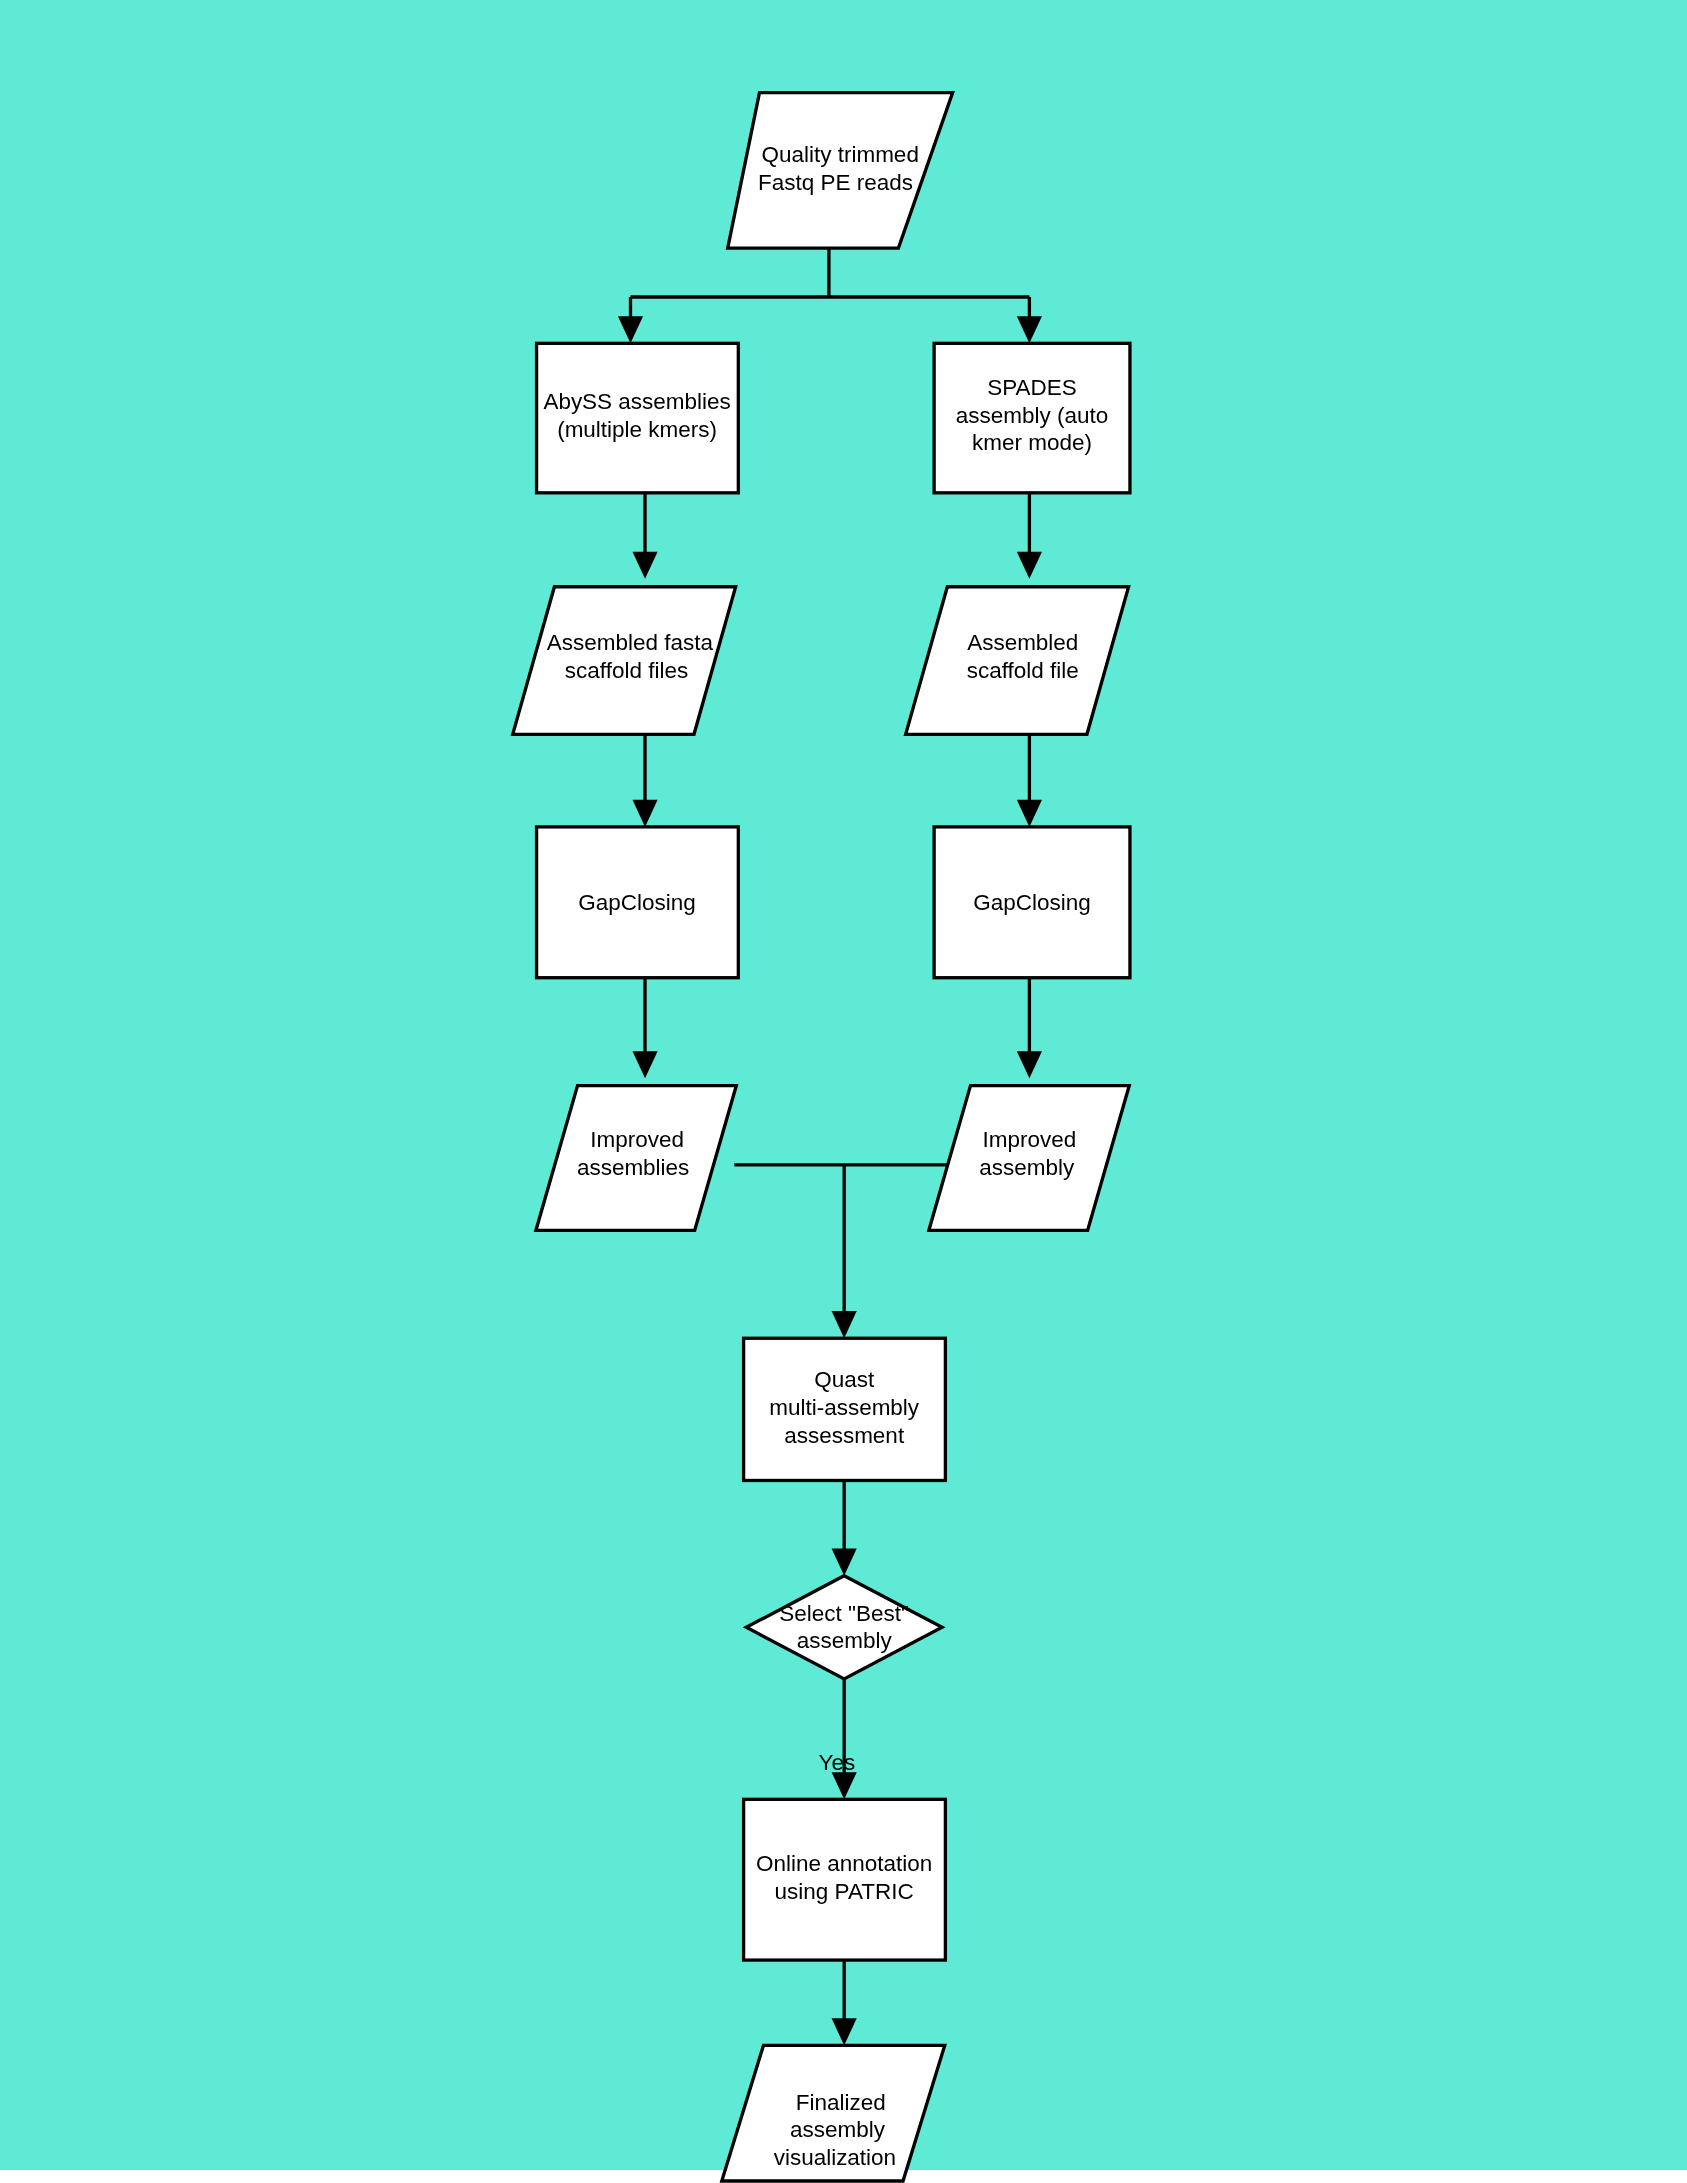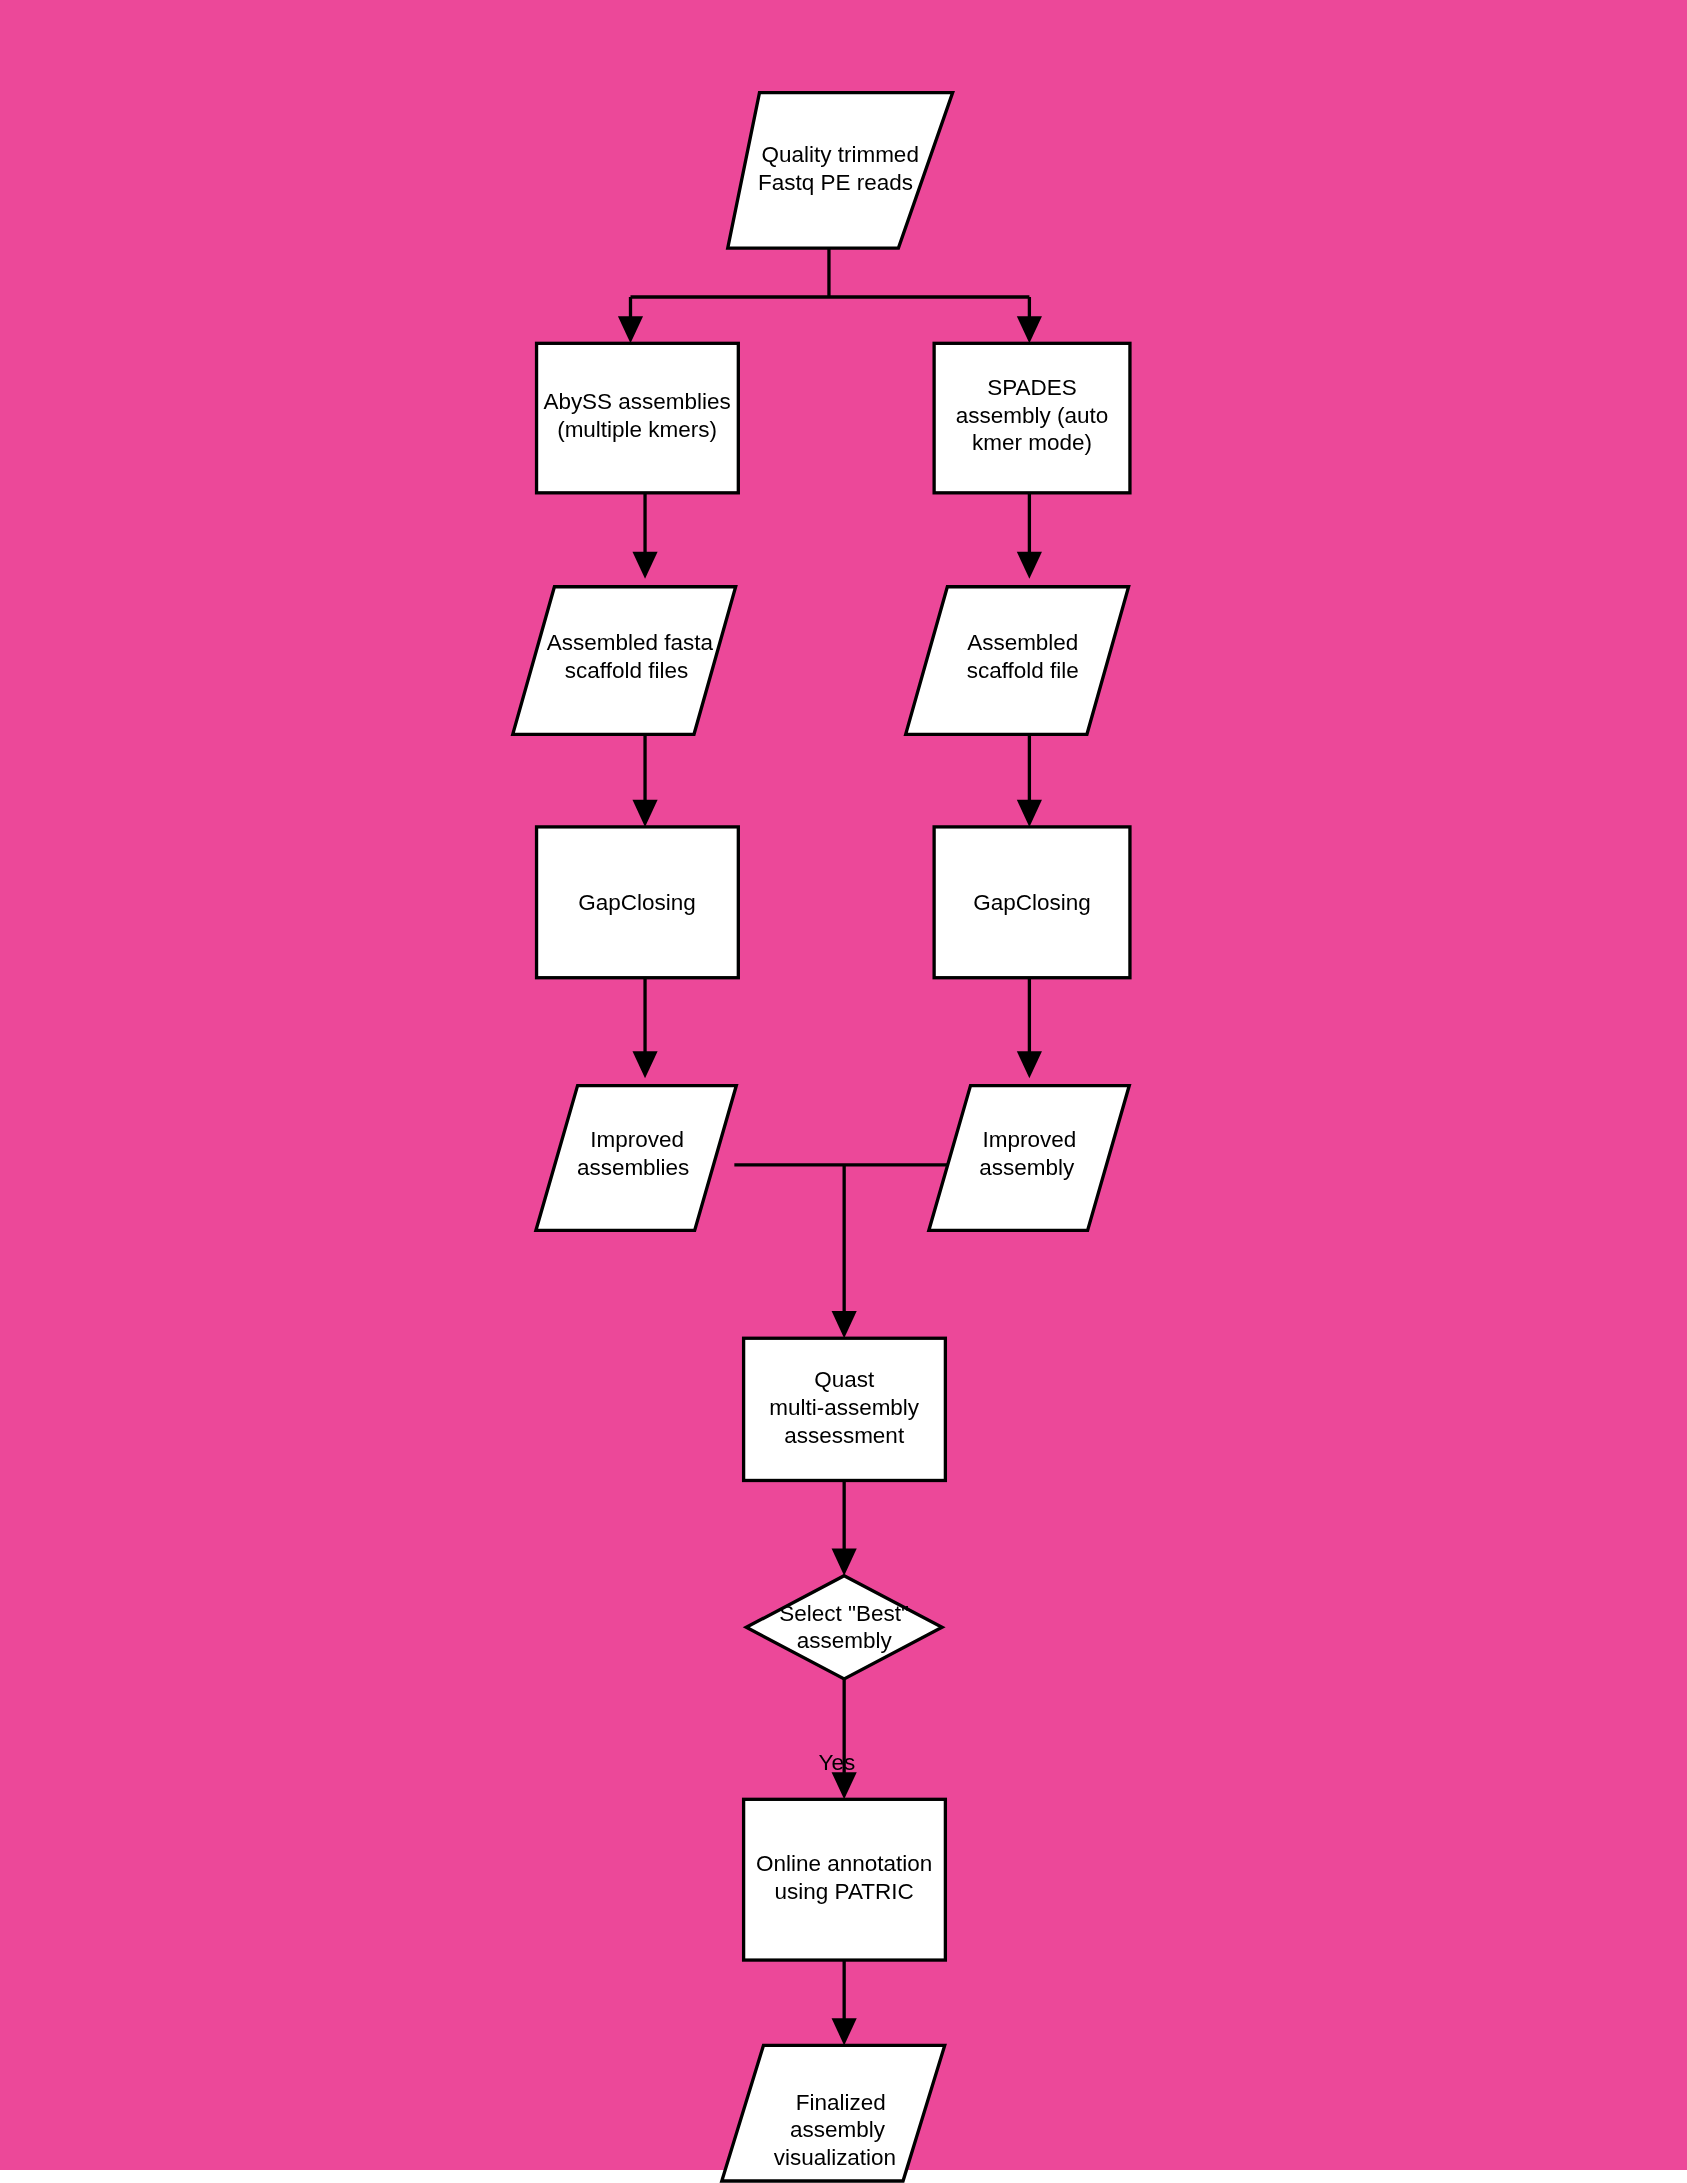--- a/index.html
+++ b/index.html
@@ -10,21 +10,21 @@
   body {
     width: 1687px;
     height: 2183px;
     overflow: hidden;
     font-family: "Liberation Sans", sans-serif;
   }
   #flowchart-root {
     position: relative;
     width: 1687px;
     height: 2170px;
-    background: #ec4899;
+    background: #5eead4;
   }
   svg#flow-svg {
     display: block;
     width: 1687px;
     height: 2183px;
   }
   .node-shape {
     fill: #ffffff;
     stroke: #000000;
     stroke-width: 5;

